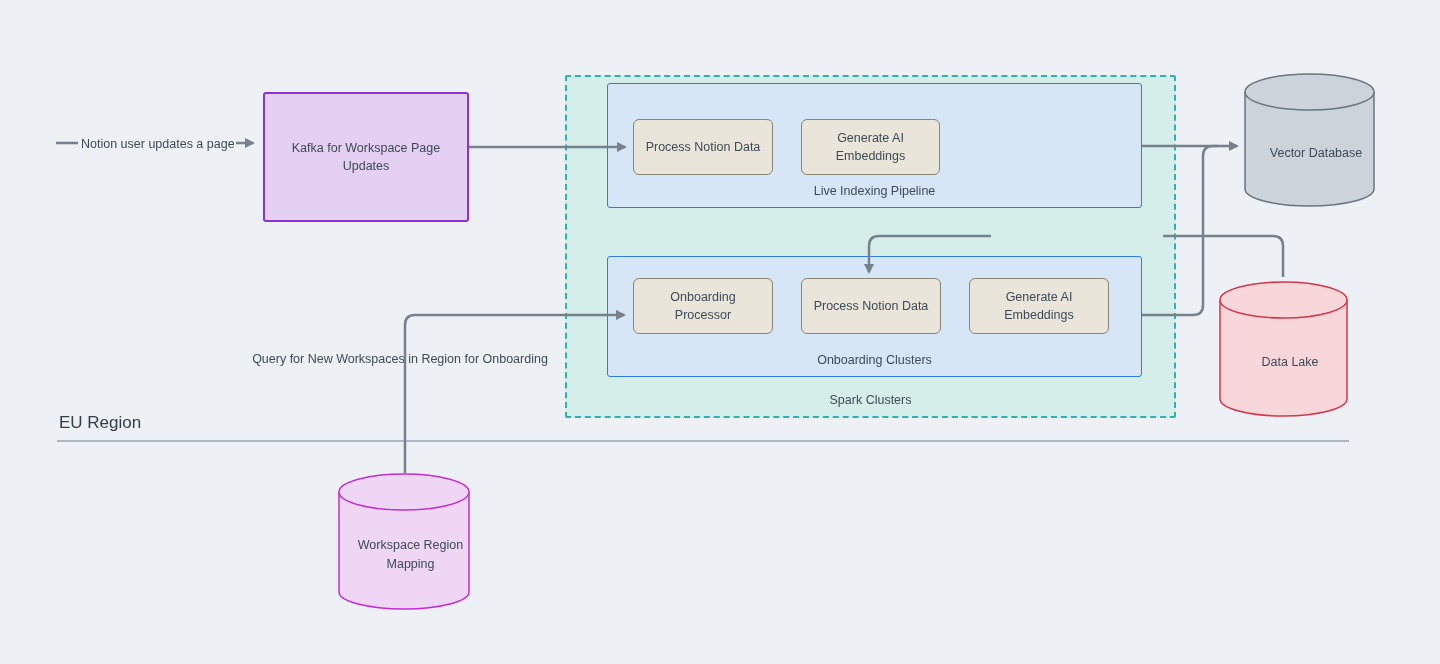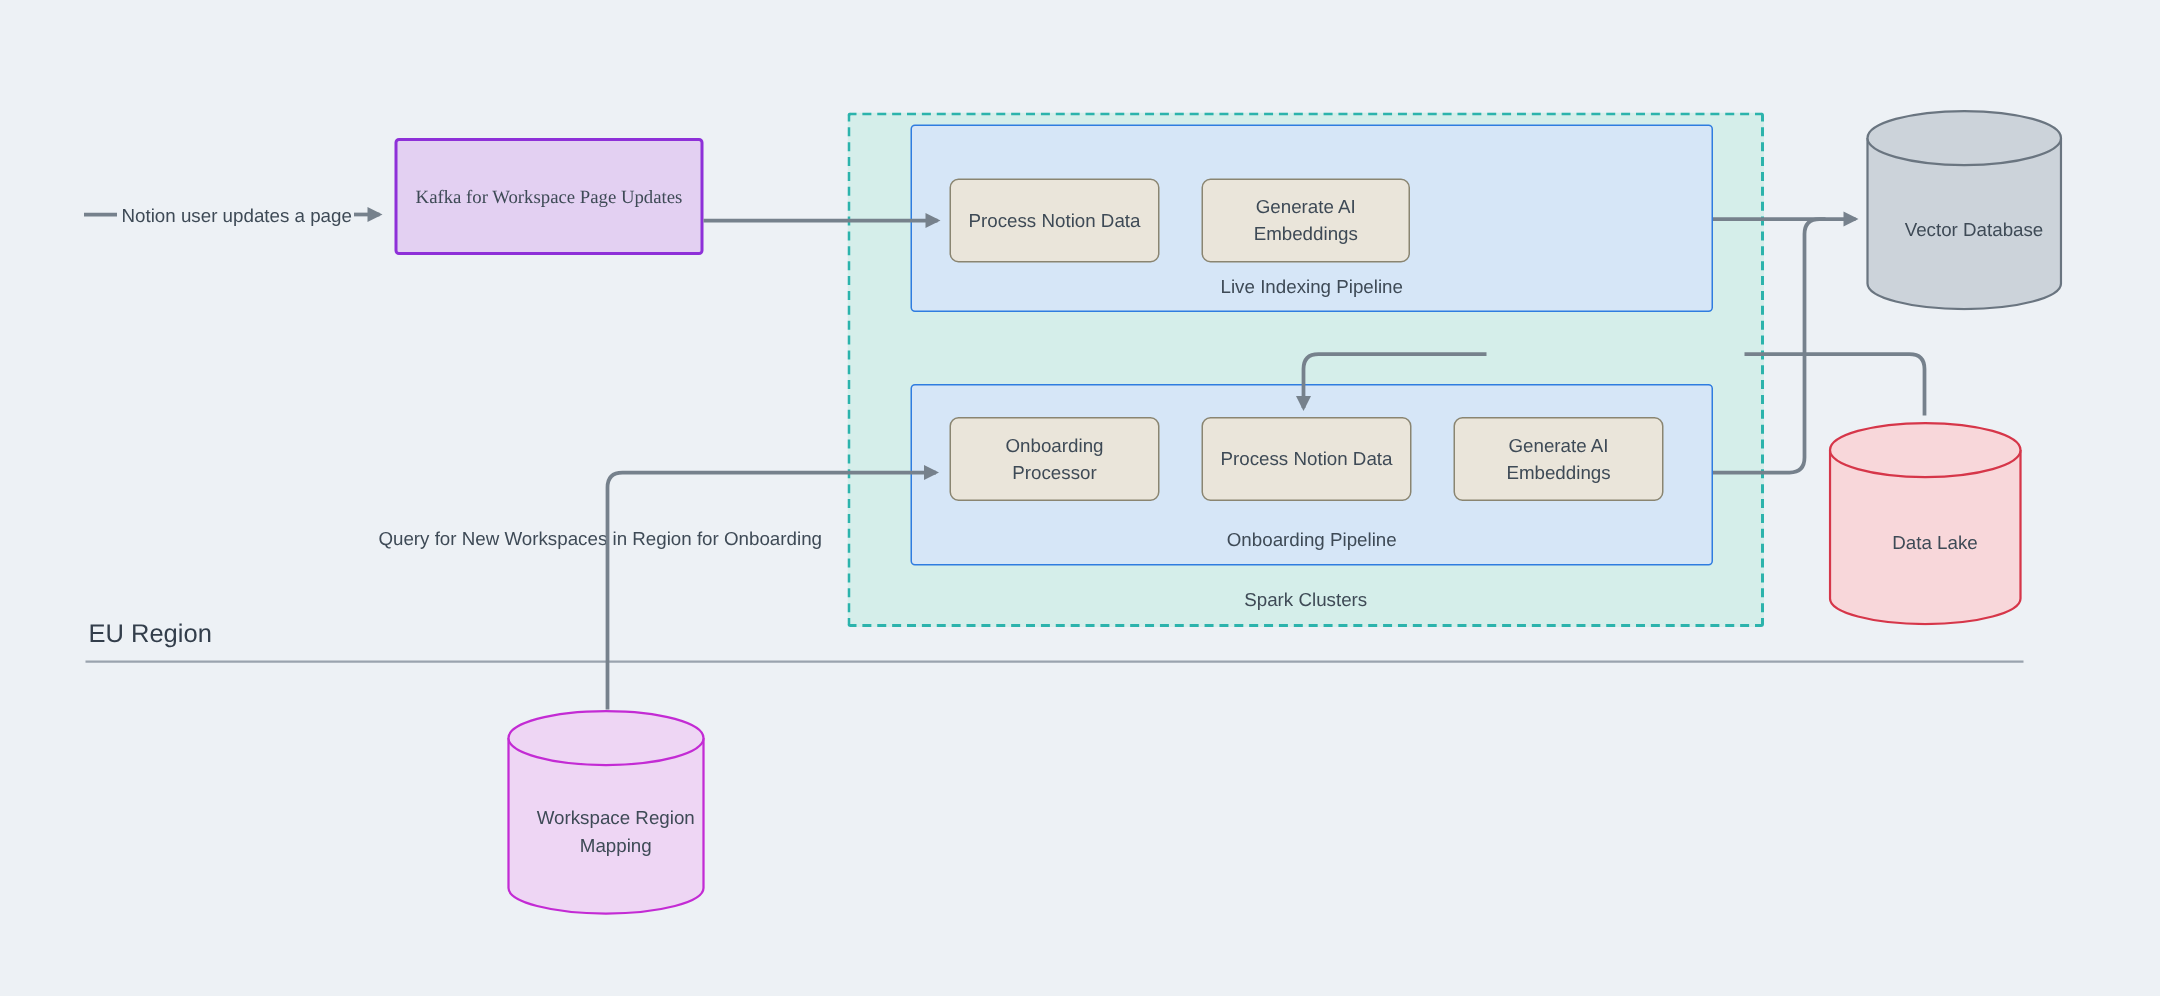--- a/index.html
+++ b/index.html
@@ -11,37 +11,36 @@
     color:var(--text);
     overflow:hidden;
   }
   .lbl{
     position:absolute;
     font-size:12.5px;
     line-height:14px;
     color:var(--text);
     white-space:nowrap;
   }
-  .lbl.center{text-align:right;}
+  .lbl.center{text-align:center;}
   
   .node{
     position:absolute;
     display:flex;align-items:center;justify-content:center;
     text-align:center;
     font-size:12.5px;line-height:1.45;
     color:var(--text);
     box-sizing:border-box;
   }
   .kafka{
-    left:263px;top:92px;width:206px;height:78px;
+    left:263px;top:92px;width:206px;height:130px;
     background:var(--kafka-fill);
     border:2px solid var(--kafka-border);
     border-radius:3px;
     padding:0 8px;
-    font-family:Liberation Serif, serif;
   }
   .spark{
     position:absolute;left:565px;top:75px;width:611px;height:343px;
     background:var(--spark-fill);
     border:2px dashed var(--spark-border);
     border-radius:2px;
     box-sizing:border-box;
   }
   .container-label{
     position:absolute;left:0;right:0;bottom:9px;
@@ -122,21 +121,21 @@
     <div class="container-label">Live Indexing Pipeline</div>
   </div>
   <div class="task t-live-process">
     <span>Process Notion Data</span>
   </div>
   <div class="task t-live-embed">
     <span>Generate AI Embeddings</span>
   </div>
 
   <div class="pipeline onboarding">
-    <div class="container-label">Onboarding Pipeline</div>
+    <div class="container-label">Onboarding Clusters</div>
   </div>
   <div class="task t-onb-processor">
     <span>Onboarding Processor</span>
   </div>
   <div class="task t-onb-process">
     <span>Process Notion Data</span>
   </div>
   <div class="task t-onb-embed">
     <span>Generate AI Embeddings</span>
   </div>

